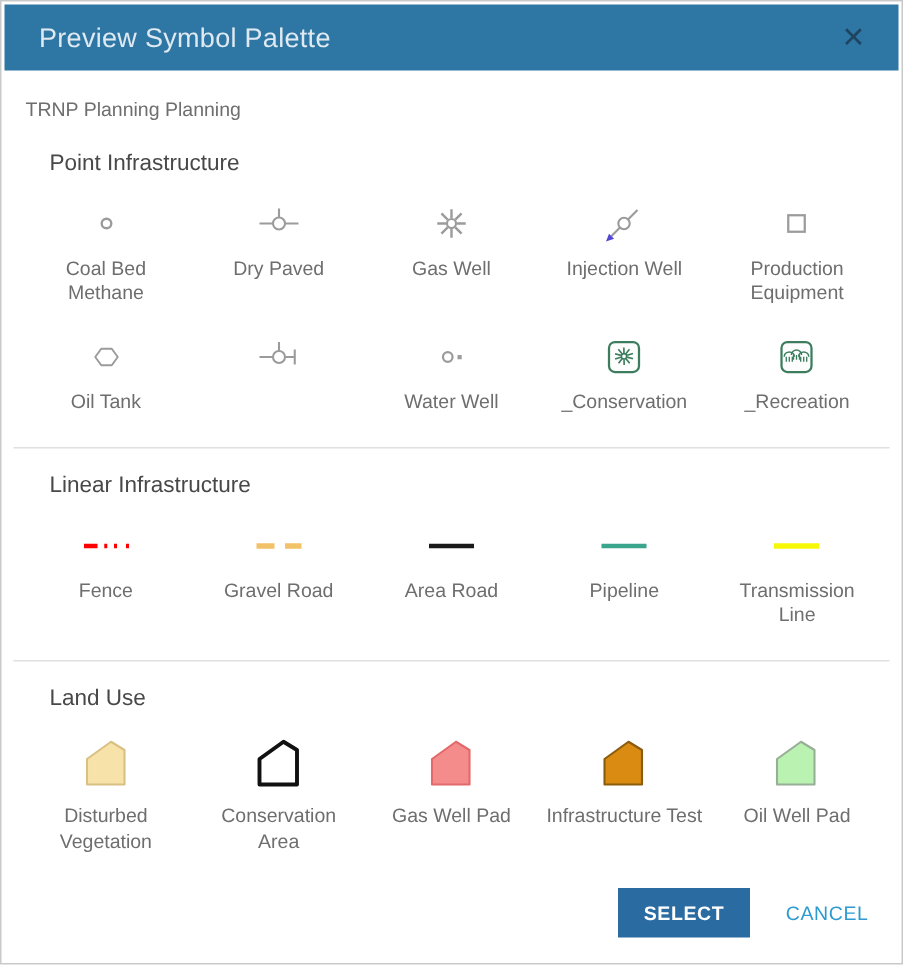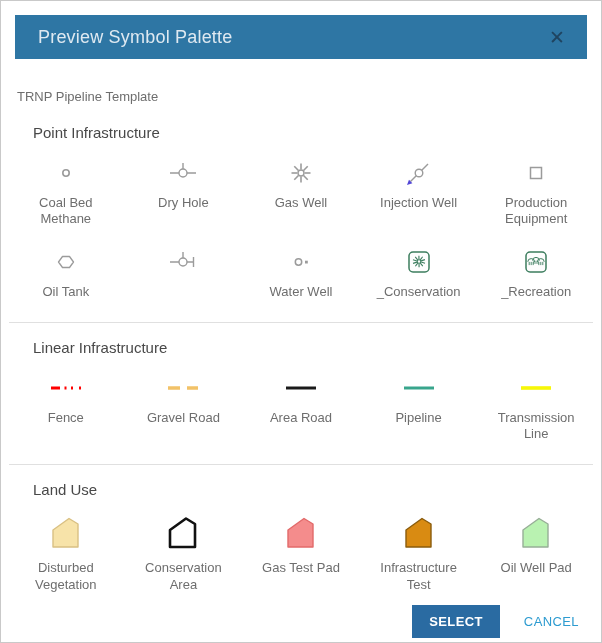--- a/index.html
+++ b/index.html
@@ -3,38 +3,38 @@
 <meta charset="utf-8">
 <style>
   html,body { margin:0; padding:0; background:#f0f0f0; font-family:"Liberation Sans", sans-serif; }
   .dialog {
     width:602px; height:643px; box-sizing:border-box;
     background:#ffffff; border:1px solid #c9c9c9;
     display:flex; flex-direction:column; overflow:hidden;
     box-shadow:0 1px 4px rgba(0,0,0,.15);
   }
   .header {
-    margin:14px; height:44px; flex:0 0 44px;
+    margin:2px; height:44px; flex:0 0 44px;
     background:var(--header-bg);
     display:flex; align-items:center; padding:0 16px 0 23px; box-sizing:border-box;
   }
   .title { color:var(--header-text); font-size:18px; font-weight:400; letter-spacing:.2px; flex:1; }
   .close {
     color:var(--close-icon); font-size:19px; line-height:1; cursor:pointer;
     padding:4px 6px; user-select:none;
   }
   .template-name { color:var(--label-text); font-size:13px; margin:16px 16px 4px 16px; }
   .section-heading {
     color:var(--heading-text); font-size:15px; font-weight:400;
     margin:16px 16px 14px 32px;
   }
   .divider { border-top:1px solid #e0e0e0; margin:22px 8px 0 8px; }
   .grid {
     display:grid; grid-template-columns:repeat(5,1fr);
-    margin:0 14px; row-gap:16px; column-gap:4px;gap:16px;
+    margin:0 14px; row-gap:16px; column-gap:4px;
   }
   .cell { display:flex; flex-direction:column; align-items:center; }
   .icon-box { height:36px; display:flex; align-items:center; justify-content:center; }
   .icon-box.tall { height:44px; }
   .cell-label {
     color:var(--label-text); font-size:13px; line-height:1.25; text-align:center;
     margin-top:4px; max-width:104px;
   }
   .footer {
     margin-top:auto; flex:0 0 auto;
@@ -54,41 +54,41 @@
 </style>
 </head>
 <body>
 
 <div class="dialog">
   <div class="header">
     <span class="title">Preview Symbol Palette</span>
     <span class="close">✕</span>
   </div>
 
-  <div class="template-name">TRNP Pipeline Template</div>
+  <div class="template-name">TRNP Planning Planning</div>
 
   <div id="sections">
       <div class="section-heading">Point Infrastructure</div>
       <div class="grid">
         <div class="cell">
           <div class="icon-box">
             <svg width="34" height="34" viewBox="0 0 34 34" fill="none">
               <circle cx="17" cy="17" r="3.2" stroke="#9b9b9b" stroke-width="1.6"></circle>
             </svg>
           </div>
           <div class="cell-label">Coal Bed Methane</div>
         </div>
         <div class="cell">
           <div class="icon-box">
             <svg width="34" height="34" viewBox="0 0 34 34" fill="none">
               <path d="M4 17 H30 M17 7 V13" stroke="#9b9b9b" stroke-width="1.4"></path>
               <circle cx="17" cy="17" r="4" fill="#fff" stroke="#9b9b9b" stroke-width="1.4"></circle>
             </svg>
           </div>
-          <div class="cell-label">Dry Hole</div>
+          <div class="cell-label">Dry Paved</div>
         </div>
         <div class="cell">
           <div class="icon-box">
             <svg width="34" height="34" viewBox="0 0 34 34" fill="none">
               <line x1="20.6" y1="17" x2="26.5" y2="17" stroke="#9b9b9b" stroke-width="1.6"></line>
               <line x1="19.545584412271573" y1="19.54558441227157" x2="23.717514421272202" y2="23.7175144212722" stroke="#9b9b9b" stroke-width="1.6"></line>
               <line x1="17" y1="20.6" x2="17" y2="26.5" stroke="#9b9b9b" stroke-width="1.6"></line>
               <line x1="14.454415587728429" y1="19.545584412271573" x2="10.2824855787278" y2="23.717514421272202" stroke="#9b9b9b" stroke-width="1.6"></line>
               <line x1="13.4" y1="17" x2="7.5" y2="17" stroke="#9b9b9b" stroke-width="1.6"></line>
               <line x1="14.454415587728429" y1="14.454415587728429" x2="10.282485578727798" y2="10.2824855787278" stroke="#9b9b9b" stroke-width="1.6"></line>
@@ -244,21 +244,21 @@
             </svg>
           </div>
           <div class="cell-label">Conservation Area</div>
         </div>
         <div class="cell">
           <div class="icon-box tall">
             <svg width="44" height="40" viewBox="0 0 44 40">
               <polygon points="9,33 9,16 25,4.5 34,10 34,33" fill="#f48c8c" stroke="#e26a6a" stroke-width="1.4" stroke-linejoin="round"></polygon>
             </svg>
           </div>
-          <div class="cell-label">Gas Test Pad</div>
+          <div class="cell-label">Gas Well Pad</div>
         </div>
         <div class="cell">
           <div class="icon-box tall">
             <svg width="44" height="40" viewBox="0 0 44 40">
               <polygon points="9,33 9,16 25,4.5 34,10 34,33" fill="#d98b12" stroke="#8a5c0d" stroke-width="1.4" stroke-linejoin="round"></polygon>
             </svg>
           </div>
           <div class="cell-label">Infrastructure Test</div>
         </div>
         <div class="cell">

